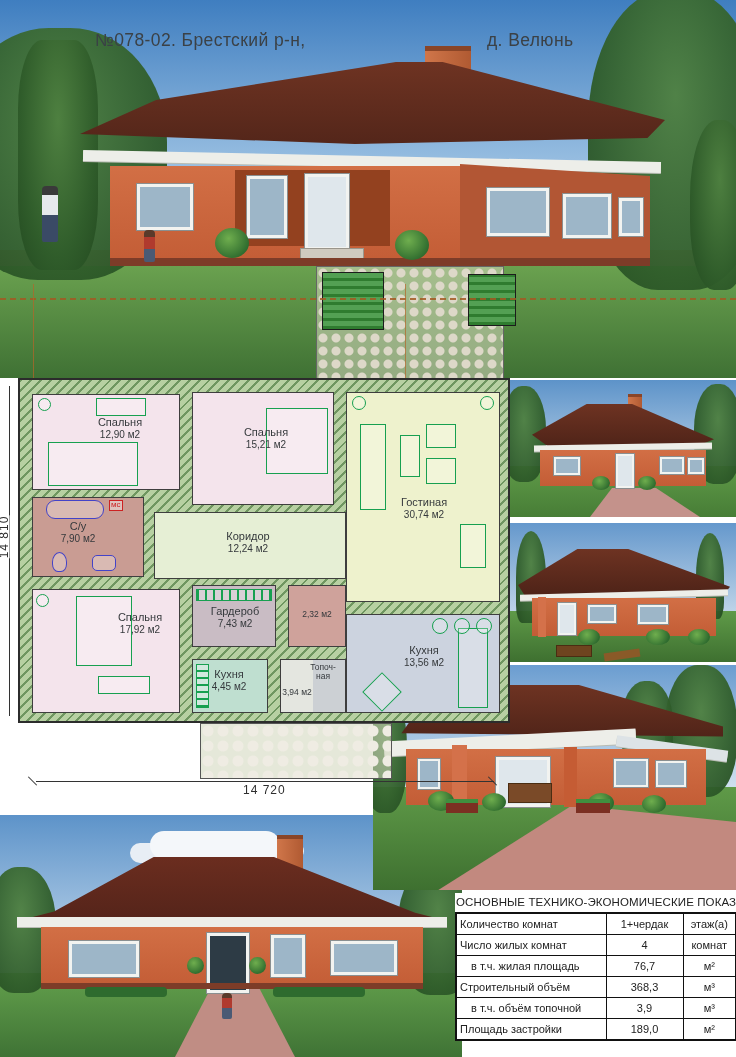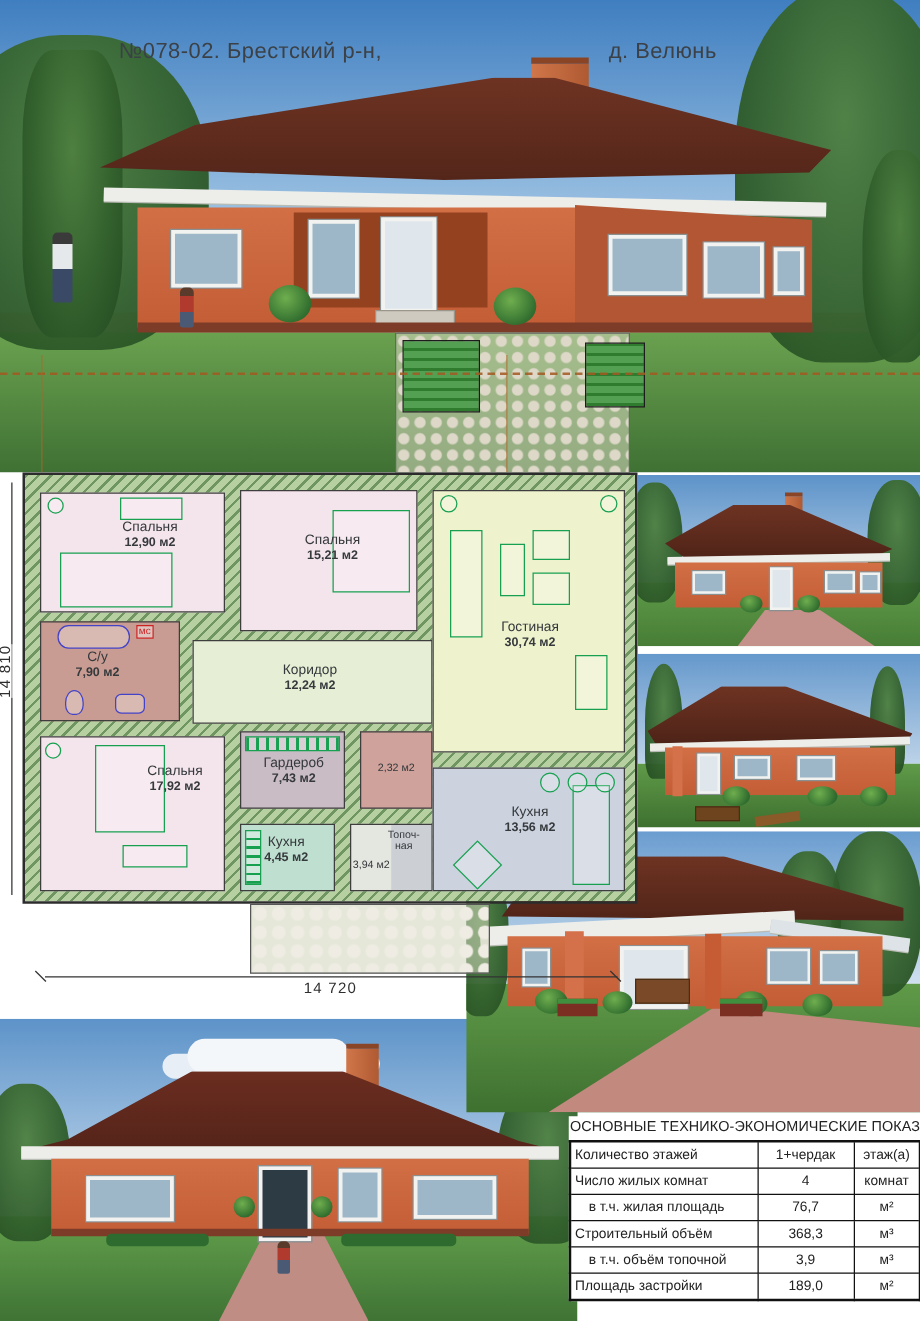--- a/index.html
+++ b/index.html
@@ -21,21 +21,21 @@
   .win{background:#9db6c8;border:3px solid #f2f3f0;box-shadow:0 0 0 1px #8a8f90;}
   .door{background:#dfe7ec;border:3px solid #f2f3f0;box-shadow:0 0 0 1px #8a8f90;}
   .base{background:#7d3c28;}
   .chimney{background:linear-gradient(90deg,#d0764a,#b05a32);border-top:5px solid #8a4527;}
   .person{border-radius:4px 4px 2px 2px;}
   
   .plan{background:repeating-linear-gradient(135deg,#6f9660 0 2px,#b7d0a2 2px 7px);
         border:2px solid #2c2c2c;z-index:3;}
   .room{position:absolute;border:1px solid #3e3e3e;box-sizing:border-box;}
   .rl{position:absolute;transform:translate(-50%,-50%);text-align:center;z-index:6;line-height:1.15;}
-  .rn{font-size:11px;} .ra{font-size:10px;font-weight:bold;}
+  .rn{font-size:11px;} .ra{font-size:10px;}
   .tiny{font-size:8.5px;line-height:1.05;text-align:center;}
   .f{position:absolute;border:1.5px solid #17a050;box-sizing:border-box;background:rgba(255,255,255,.25);}
   .fb{position:absolute;border:1.5px solid #4343c8;box-sizing:border-box;background:rgba(255,255,255,.3);}
   .dimtxt{font-size:12px;color:#2e2e2e;letter-spacing:1px;white-space:nowrap;}
   .dimline{border-top:1.2px solid #333;}
   .porch{background-color:rgba(208,214,186,.55);
          background-image:radial-gradient(circle at 7px 7px,#efece3 5px,rgba(0,0,0,0) 6px);
          background-size:15px 15px;border:1px solid #555;}
   .pebbles{background-color:rgba(205,210,182,.6);
          background-image:radial-gradient(circle at 6px 6px,#ddd8c8 4px,rgba(0,0,0,0) 5px);
@@ -297,21 +297,21 @@
   <div class="abs" style="left:455px;top:893px;width:281px;z-index:5;background:#fff;">
     <div class="tbl-title" style="padding:3px 0 4px 1px;">ОСНОВНЫЕ ТЕХНИКО-ЭКОНОМИЧЕСКИЕ ПОКАЗАТЕЛИ</div>
     <table class="spec" style="border:2px solid #111;">
       <colgroup>
           <col style="width:150px">
           <col style="width:77px">
           <col style="width:53px">
         </colgroup>
       <tbody>
           <tr>
-        <td class="lab">Количество этажей</td>
+        <td class="lab">Количество комнат</td>
         <td class="val">1+чердак</td>
         <td class="unit">этаж(а)</td>
       </tr>
       <tr>
         <td class="lab">Число жилых комнат</td>
         <td class="val">4</td>
         <td class="unit">комнат</td>
       </tr>
       <tr class="sub">
         <td class="lab">в т.ч. жилая площадь</td>

